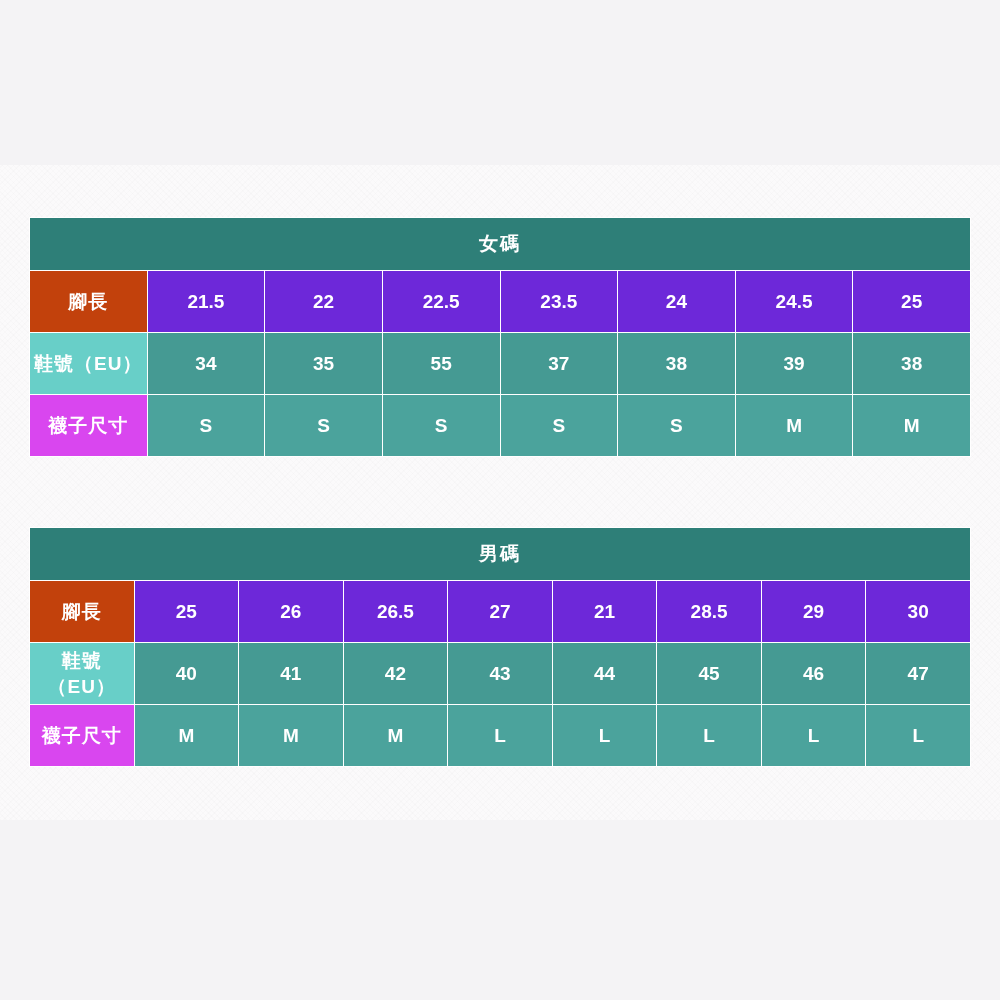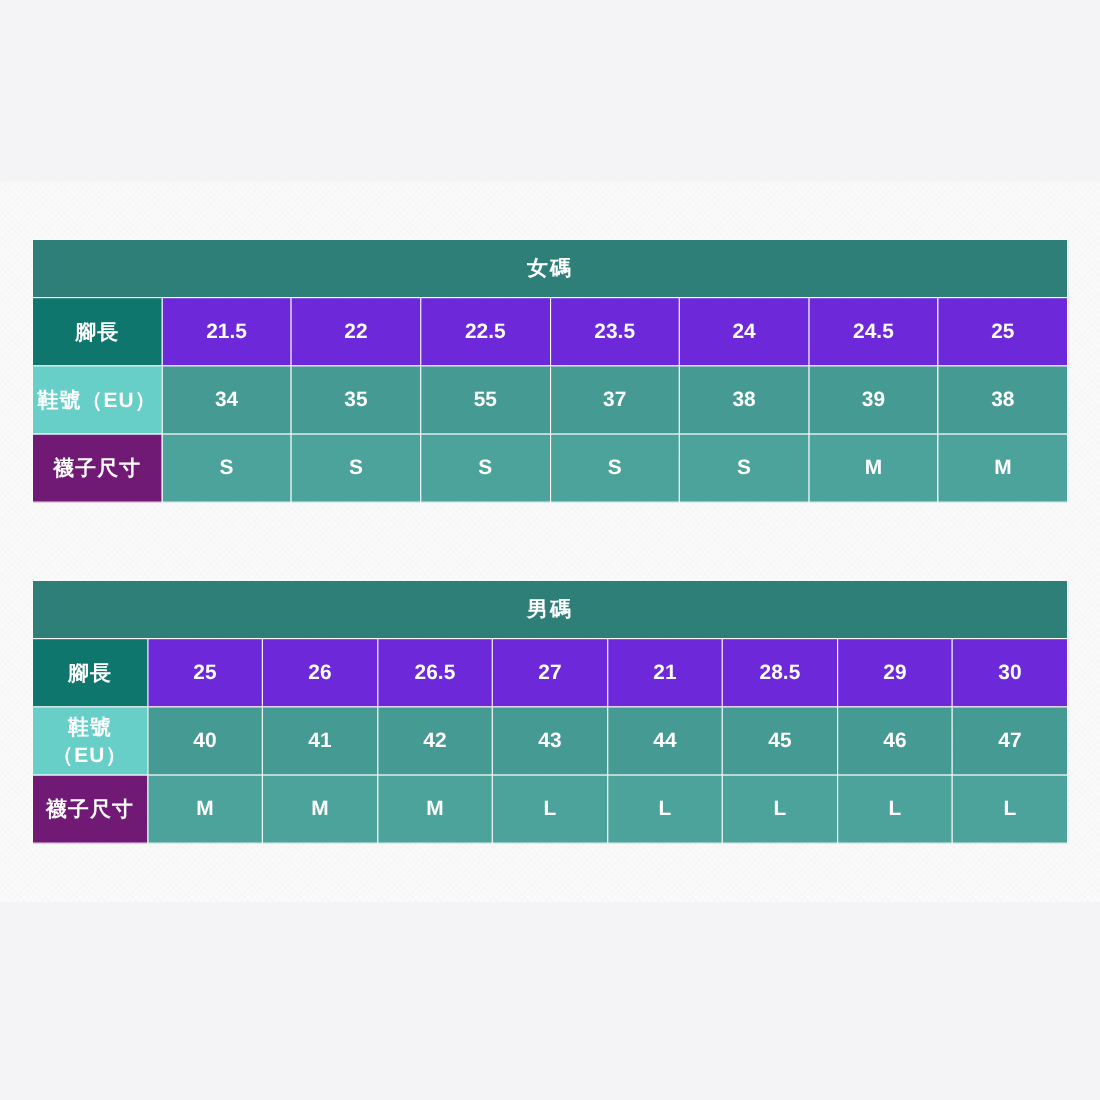--- a/index.html
+++ b/index.html
@@ -82,23 +82,23 @@
     color: #14423f;
     width: 152px;
     font-size: 20px;
     letter-spacing: 1px;
   }
   .data-cell {
     background: #489a93;
     height: 61px;
     font-size: 20px;
   }
-  .row-head.r0 { background: #0f766e; font-family: Liberation Serif, serif; }
+  .row-head.r0 { background: #c2410c; font-family: Liberation Serif, serif; }
   .row-head.r1 { background: #68cfc8; margin-left: 48px; }
-  .row-head.r2 { background: #701a75; }
+  .row-head.r2 { background: #d946ef; }
   .data-cell.r0 { background: #6d28d9; }
   .data-cell.r1 { background: #459a93; margin-left: 29px; }
   .data-cell.r2 { background: #4ba39c; }
 </style>
 </head>
 <body>
 
 <div class="page">
   <div class="top-strip"></div>
   <div class="band"></div>

